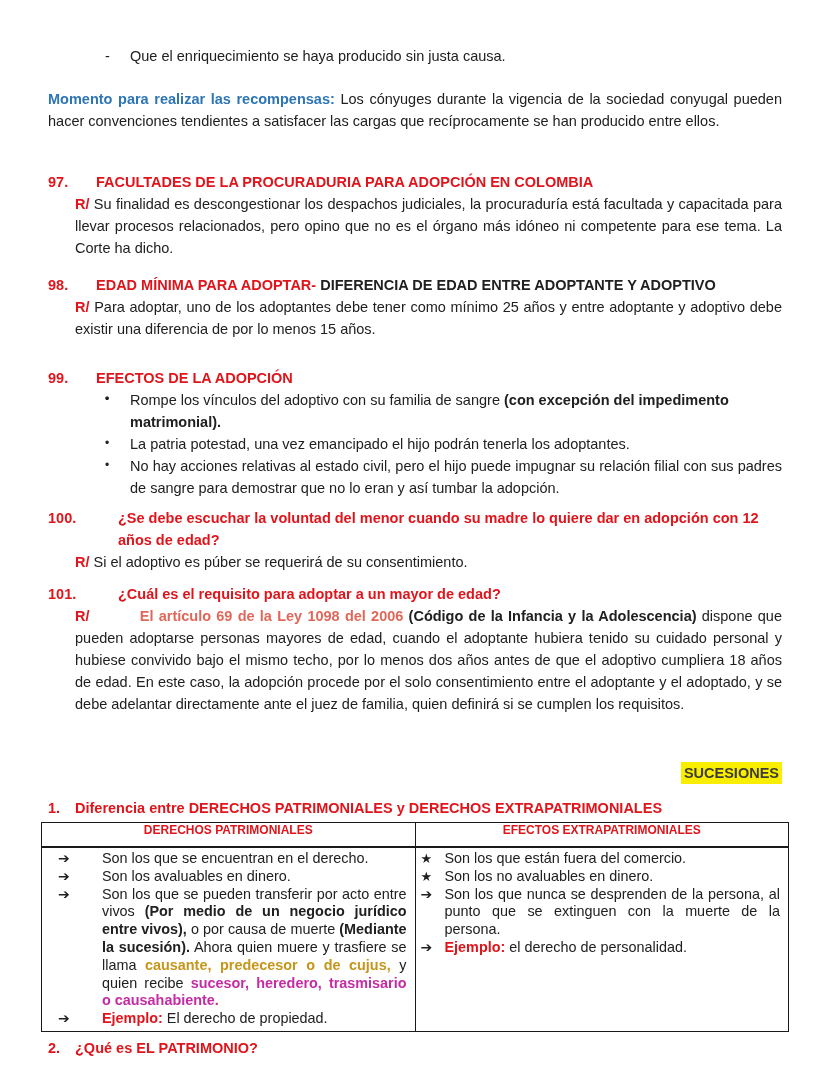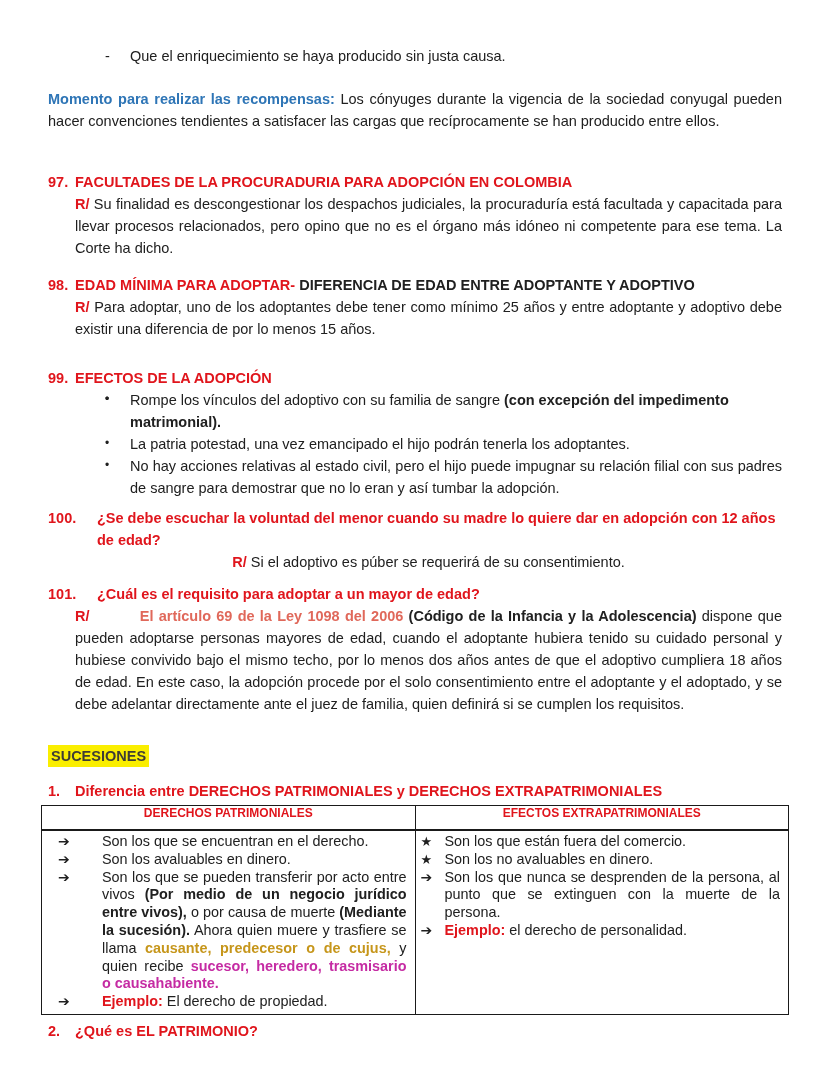--- a/index.html
+++ b/index.html
@@ -7,58 +7,58 @@
     position:relative;
     width:828px; height:1071px;
     background:#ffffff;
     font-family:"Liberation Sans","DejaVu Sans",sans-serif;
     font-size:14.5px;
     color:#202020;
     overflow:hidden;
   }
   .content { padding:0 46px 0 48px; }
 
-  p { margin:0;text-align:center; }
+  p { margin:0; }
   .justify { text-align:justify; }
   .bold { font-weight:bold; }
 
   .red   { color:#e0151c; }
   .blue  { color:#2e75b6; }
   .salmon{ color:#e0685a;margin-left:45px; }
   .gold  { color:#c6961b; }
   .magenta{ color:#c52ba3; }
 
   
   .dash-row { margin-top:45px; padding-left:82px; position:relative; line-height:22px; }
   .dash-row .marker { position:absolute; left:57px; top:0; }
 
   .momento { margin-top:21px; line-height:22px; }
 
   
-  .qhead { display:flex; font-weight:bold; line-height:22px; }
+  .qhead { display:flex; font-weight:bold; line-height:22px;gap:21px; }
   .qhead .qnum { flex:none; width:27px; color:#e0151c; }
   .qhead.wide .qnum { width:49px; }
   .qhead .qtitle { flex:1; color:#e0151c; }
   .qhead .qtitle .black-part { color:#202020; }
 
   .answer { margin-left:27px; line-height:22px; }
 
   .mt-h97 { margin-top:39px; }
   .mt-h98 { margin-top:15px; }
   .mt-h99 { margin-top:27px; }
   .mt-h100 { margin-top:8px; }
   .mt-h101 { margin-top:10px; }
 
   
   .bullets { margin:0; padding:0 0 0 82px; list-style:none; }
   .bullets li { position:relative; line-height:22px; }
   .bullets li .marker { position:absolute; left:-25px; top:-1px; font-size:12px; }
 
   
-  .section-title-row { margin-top:30px; text-align:left; line-height:22px; }
+  .section-title-row { margin-top:47px; text-align:right; line-height:22px; }
   .section-title {
     display:inline-block;
     background:#faee00;
     color:#3e3c35;
     font-weight:bold;
     padding:0 3px;
   }
 
   .shead { display:flex; font-weight:bold; line-height:22px; color:#e0151c; }
   .shead .qnum { flex:none; width:27px; }

